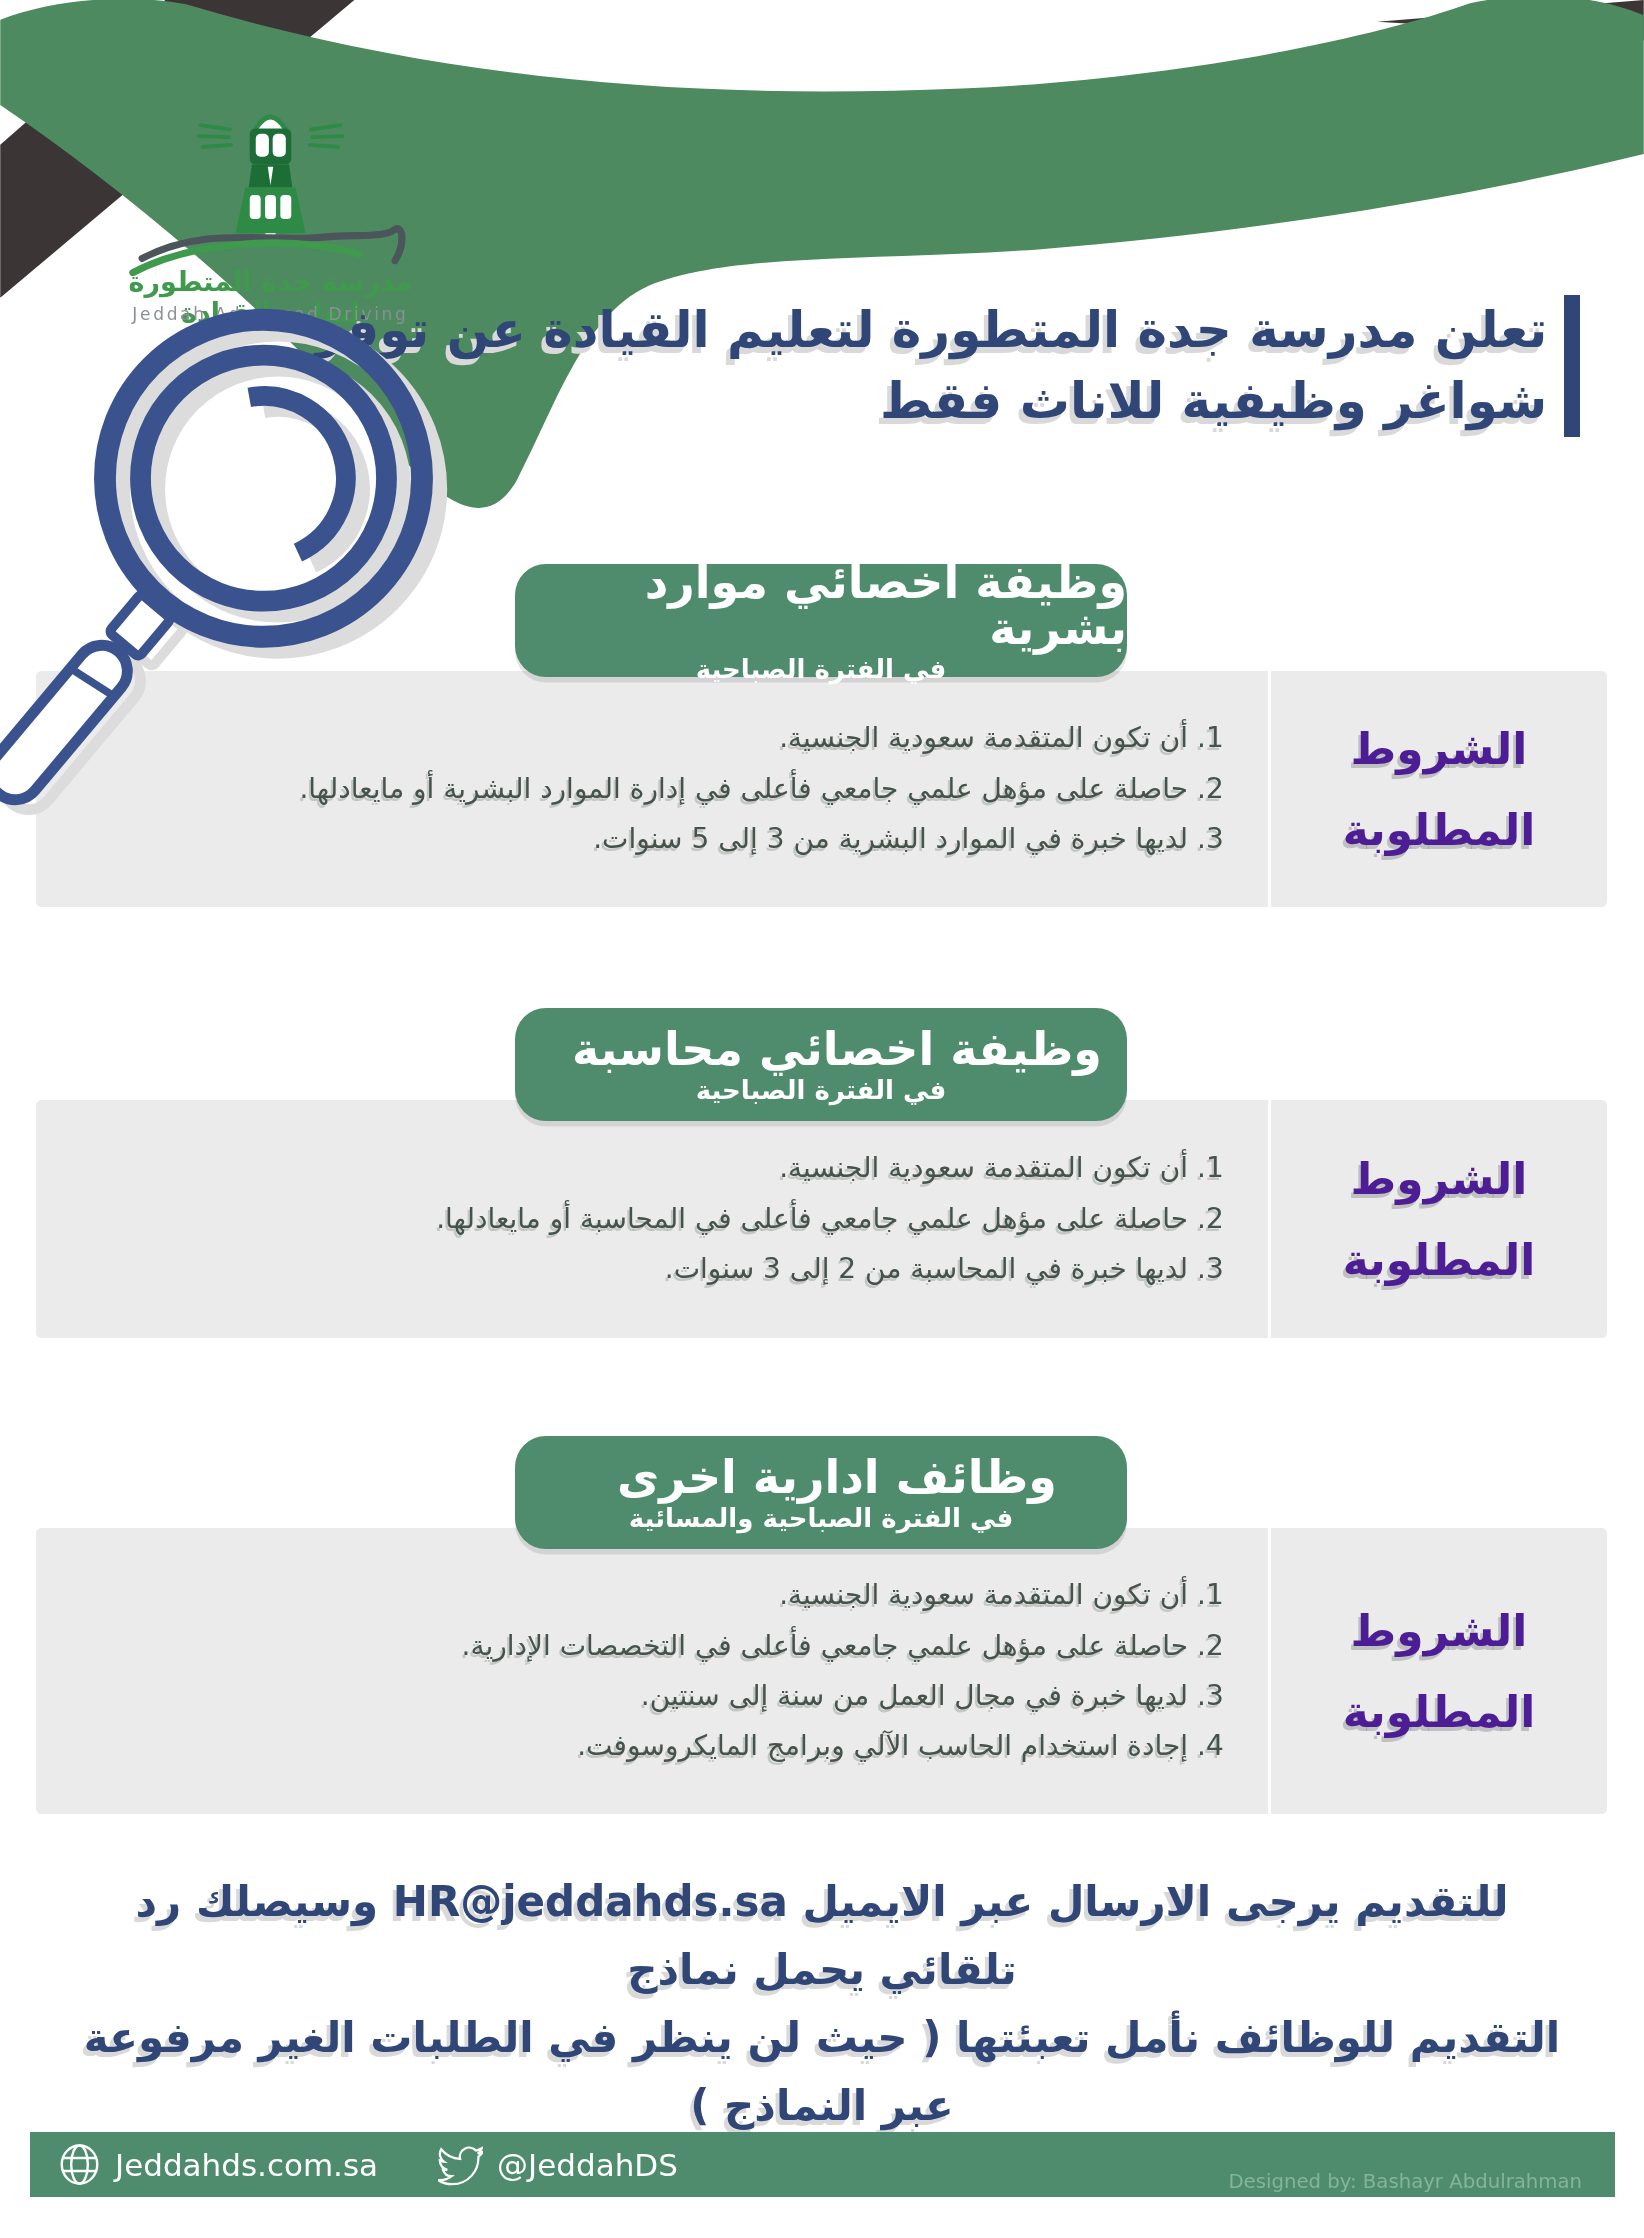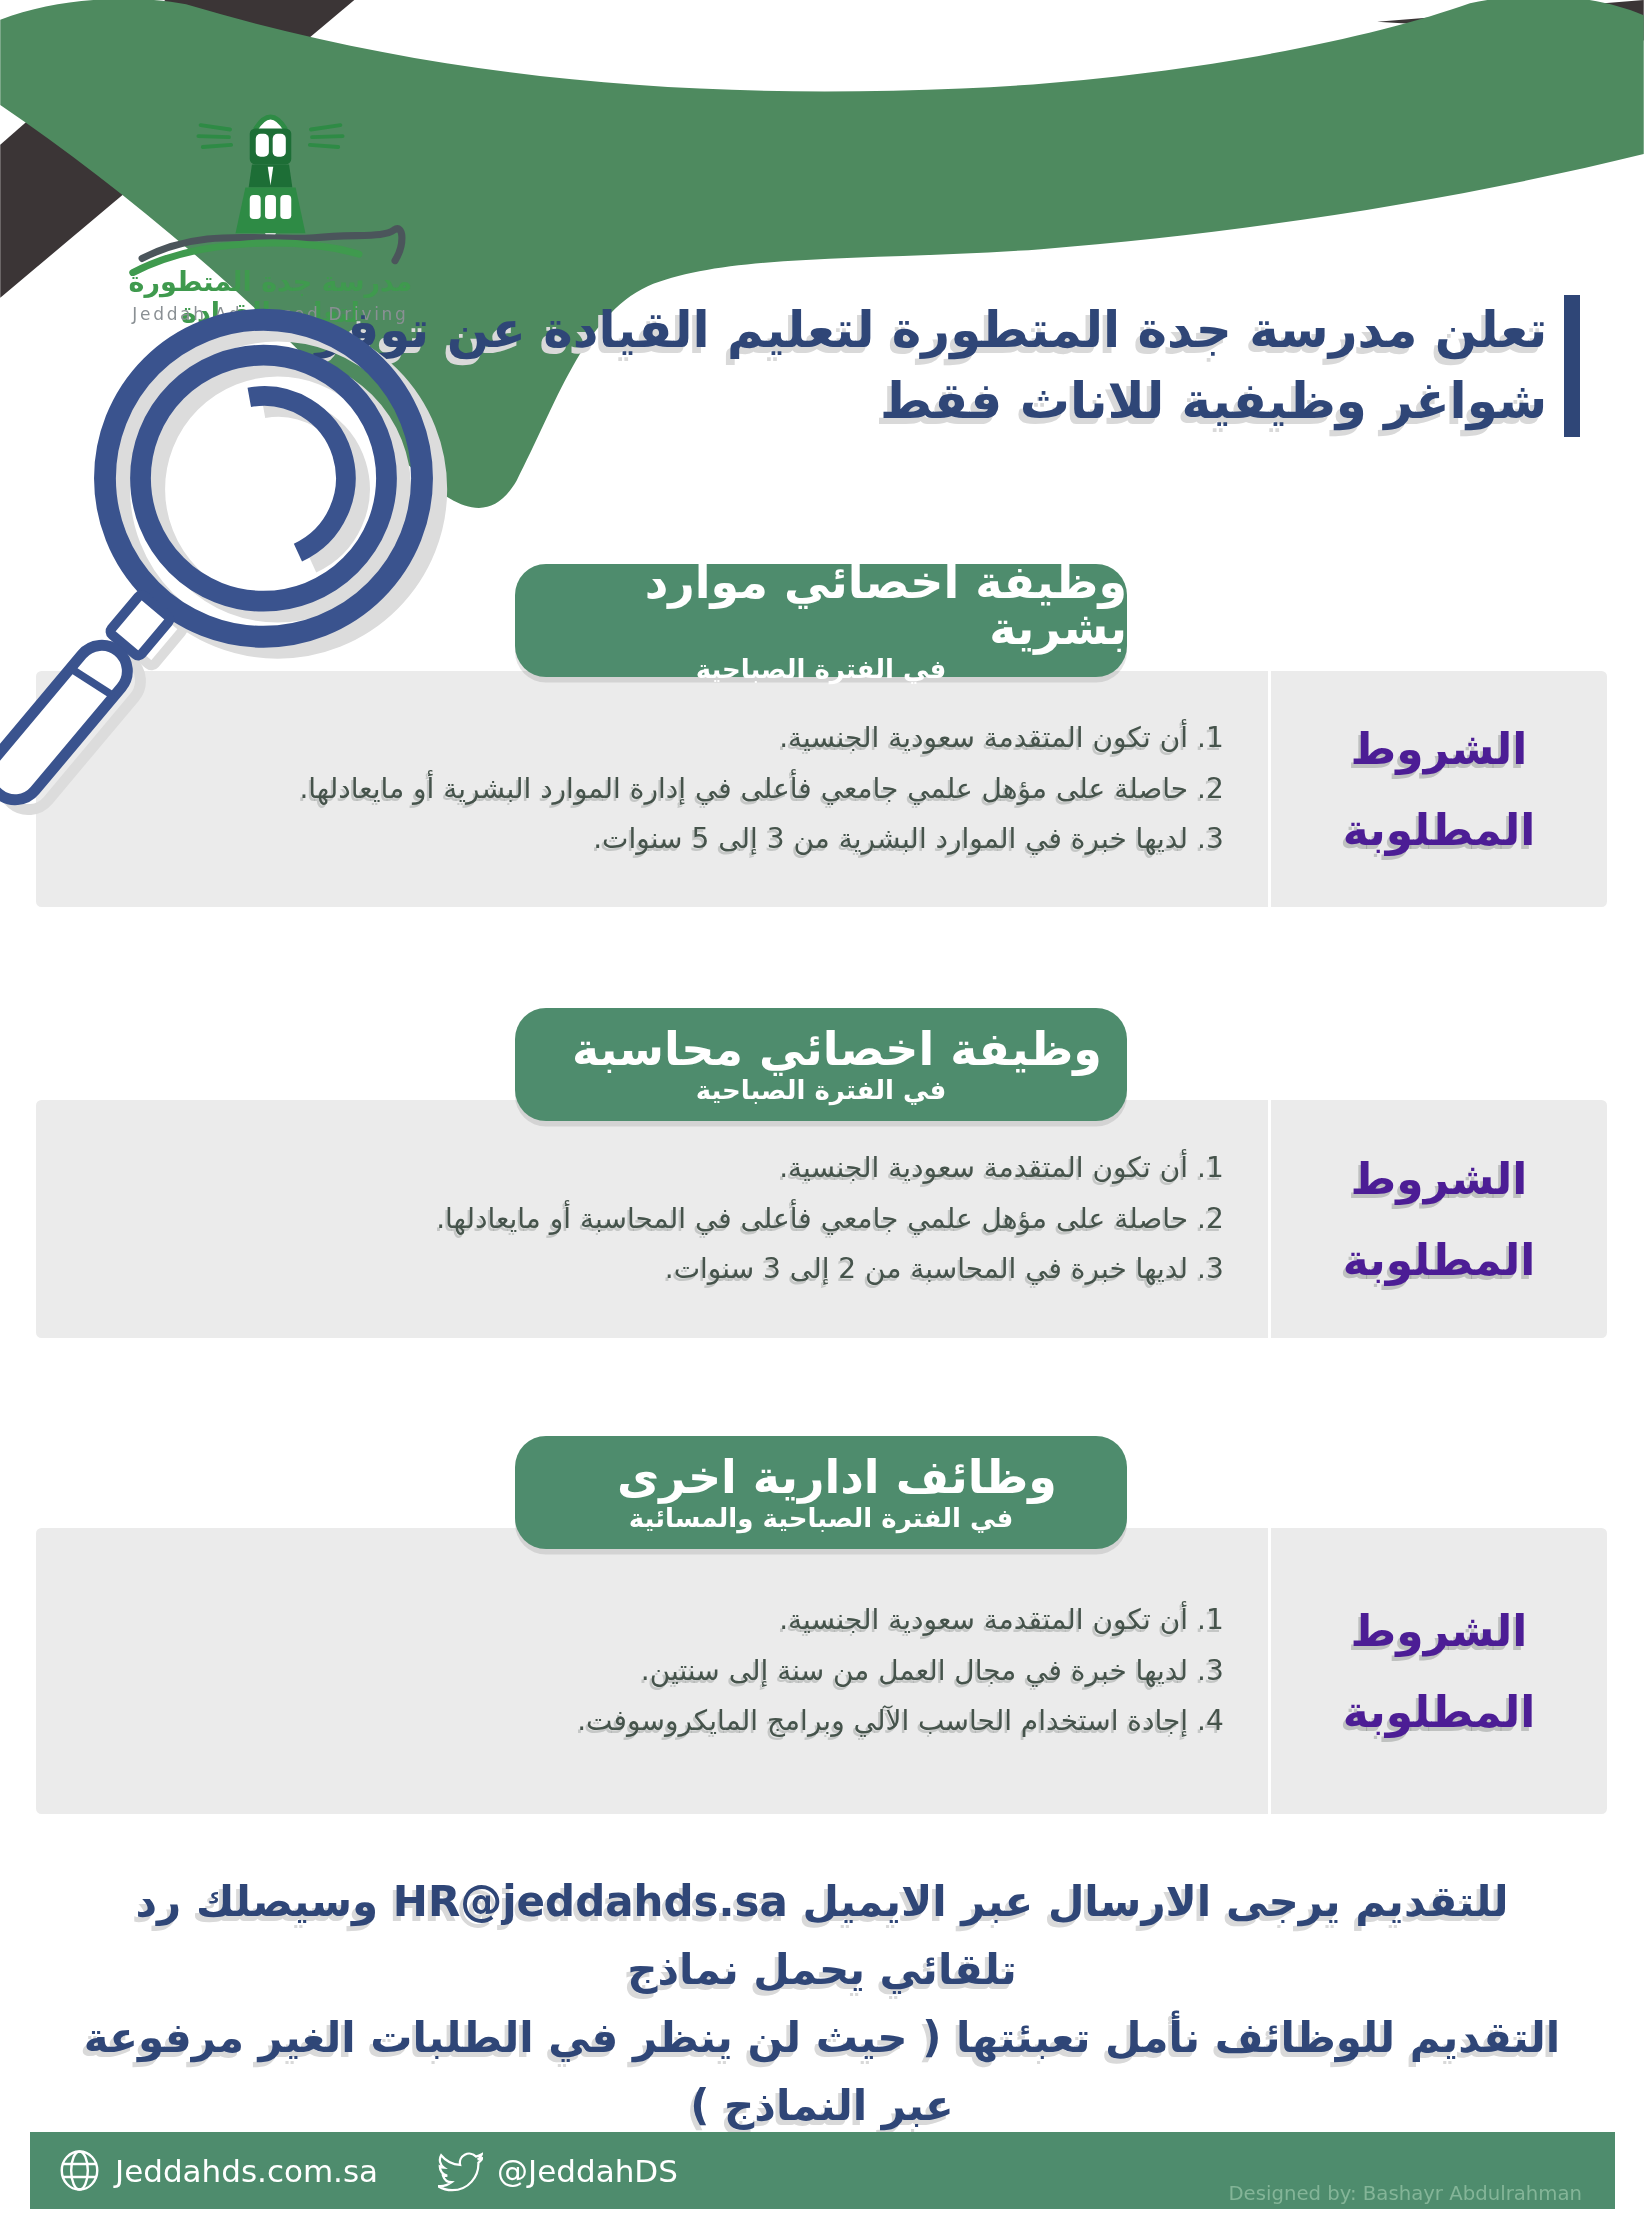--- a/index.html
+++ b/index.html
@@ -55,21 +55,21 @@
     text-shadow:-2.2px 3.3px 0 rgba(110,116,112,0.30);
   }
   
   #apply{
     position:absolute;left:71px;right:71px;top:1868px;z-index:2;direction:rtl;
     text-align:center;font-size:42px;font-weight:bold;color:#2f4677;line-height:1.62;
     text-shadow:-3.8px 4.9px 0 #d9d9d9;
   }
   
   #footer{
-    position:absolute;left:30px;right:29px;top:2132px;height:77px;background:#4e8c6d;
+    position:absolute;left:30px;right:29px;top:2132px;height:65px;background:#4e8c6d;
     display:flex;align-items:center;z-index:2;padding-left:28px;box-sizing:border-box;
   }
   .footer-item{display:flex;align-items:center;gap:14px;margin-right:60px;}
   .footer-text{color:#ffffff;font-size:31px;}
   #footer-credit{
     position:absolute;right:33px;bottom:4.4px;font-size:19.7px;color:#84b598;
   }
 </style>
 </head>
 <body>
@@ -198,20 +198,21 @@
     <div class="pill-period">في الفترة الصباحية والمسائية</div>
   </div>
   <div class="req-box b2" dir="rtl">
     <div class="req-label">
       <span>الشروط</span>
       <span>المطلوبة</span>
     </div>
     <div class="req-divider"></div>
     <div class="req-items">
       <div class="req-item">1. أن تكون المتقدمة سعودية الجنسية.</div>
+      <div class="req-item">2. حاصلة على مؤهل علمي جامعي فأعلى في التخصصات الإدارية.</div>
       <div class="req-item">3. لديها خبرة في مجال العمل من سنة إلى سنتين.</div>
       <div class="req-item">4. إجادة استخدام الحاسب الآلي وبرامج المايكروسوفت.</div>
     </div>
   </div>
 
   <div id="apply">
     <div>للتقديم يرجى الارسال عبر الايميل HR@jeddahds.sa وسيصلك رد تلقائي يحمل نماذج</div>
     <div>التقديم للوظائف نأمل تعبئتها ( حيث لن ينظر في الطلبات الغير مرفوعة عبر النماذج )</div>
   </div>
 

